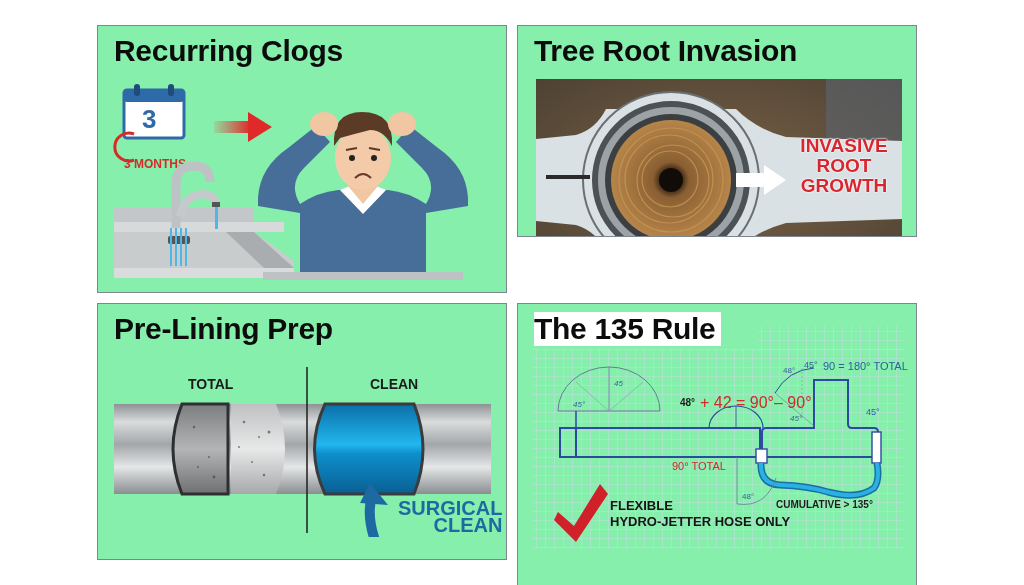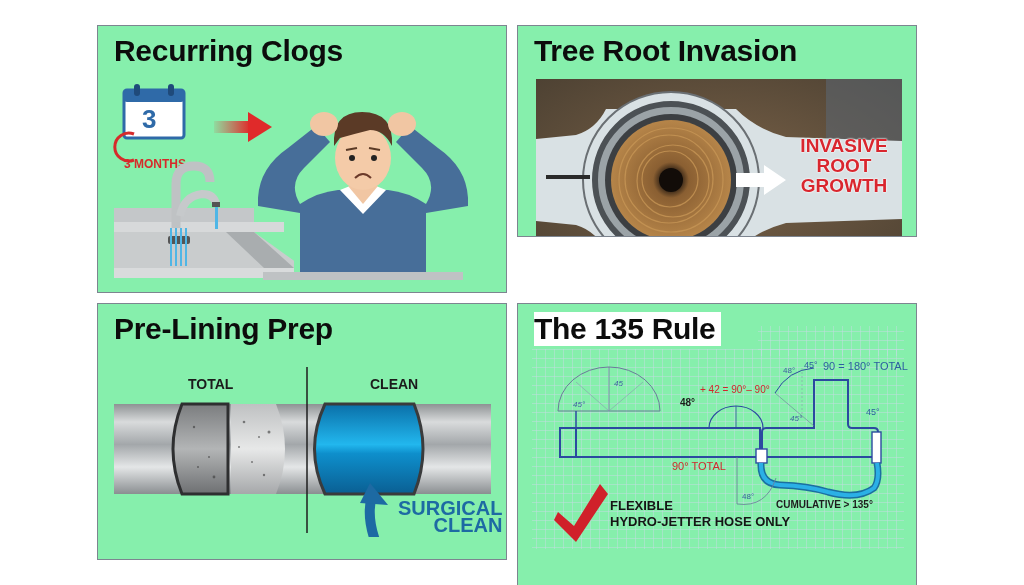--- a/index.html
+++ b/index.html
@@ -243,21 +243,21 @@
     </svg>
   </div>
 
   <h2 class="title" style="background:#ffffff;padding-right:6px;">The 135 Rule</h2>
 
   <div class="abs lbl" style="left:286px;top:56px;font-size:9px;color:#2b5f9e;font-weight:400;">45°</div>
   <div class="abs lbl" style="left:305px;top:56px;font-size:11px;color:#2b5f9e;font-weight:400;">90 = 180° TOTAL</div>
   <div class="abs" style="left:55px;top:96px;font-size:8px;color:#3d5ea0;font-style:italic;">45°</div>
   <div class="abs" style="left:96px;top:75px;font-size:8px;color:#3d5ea0;font-style:italic;">45</div>
   <div class="abs lbl" style="left:162px;top:93px;font-size:10px;color:#1d1d1d;">48°</div>
-  <div class="abs lbl" style="left:182px;top:80px;font-size:10px;color:#d1272d;font-weight:400;">+ 42 = 90°– 90°</div>
+  <div class="abs lbl" style="left:182px;top:90px;font-size:16px;color:#d1272d;font-weight:400;">+ 42 = 90°– 90°</div>
   <div class="abs" style="left:265px;top:62px;font-size:8px;color:#3d5ea0;">48°</div>
   <div class="abs" style="left:272px;top:110px;font-size:8px;color:#3d5ea0;font-style:italic;">45°</div>
   <div class="abs" style="left:348px;top:103px;font-size:9px;color:#2b5f9e;">45°</div>
   <div class="abs lbl" style="left:154px;top:156px;font-size:11px;color:#d1272d;font-weight:400;">90° TOTAL</div>
   <div class="abs" style="left:224px;top:188px;font-size:8px;color:#3d5ea0;">48°</div>
   <div class="abs lbl" style="left:258px;top:195px;font-size:10px;color:#1d1d1d;font-weight:700;">CUMULATIVE &gt; 135°</div>
 
   <div class="abs lbl" style="left:92px;top:194px;font-size:13px;line-height:16px;color:#151515;">
     <div>FLEXIBLE</div>
     <div>HYDRO-JETTER HOSE ONLY</div>

